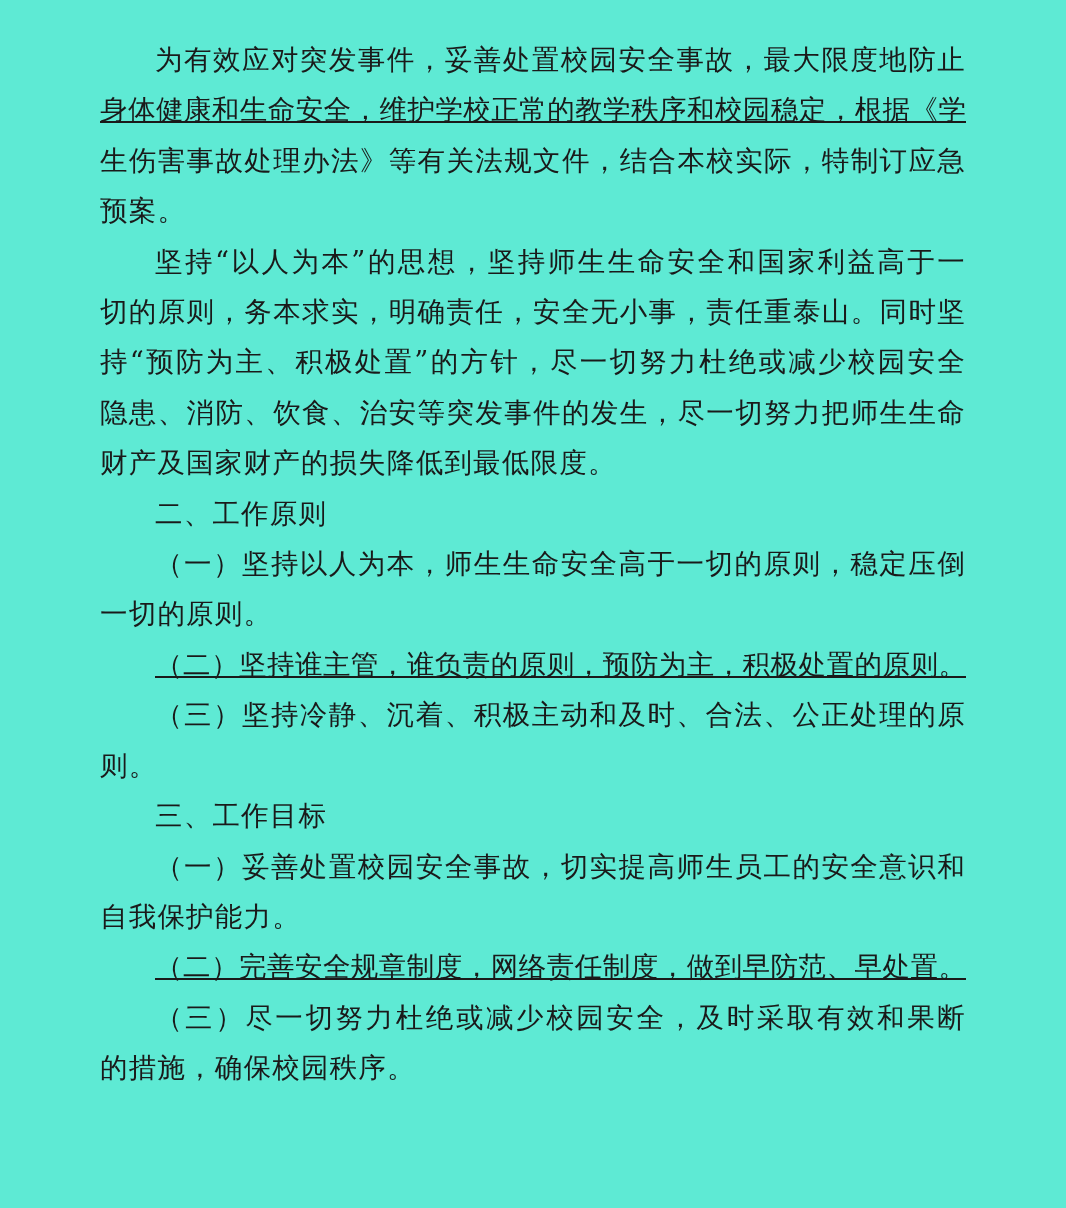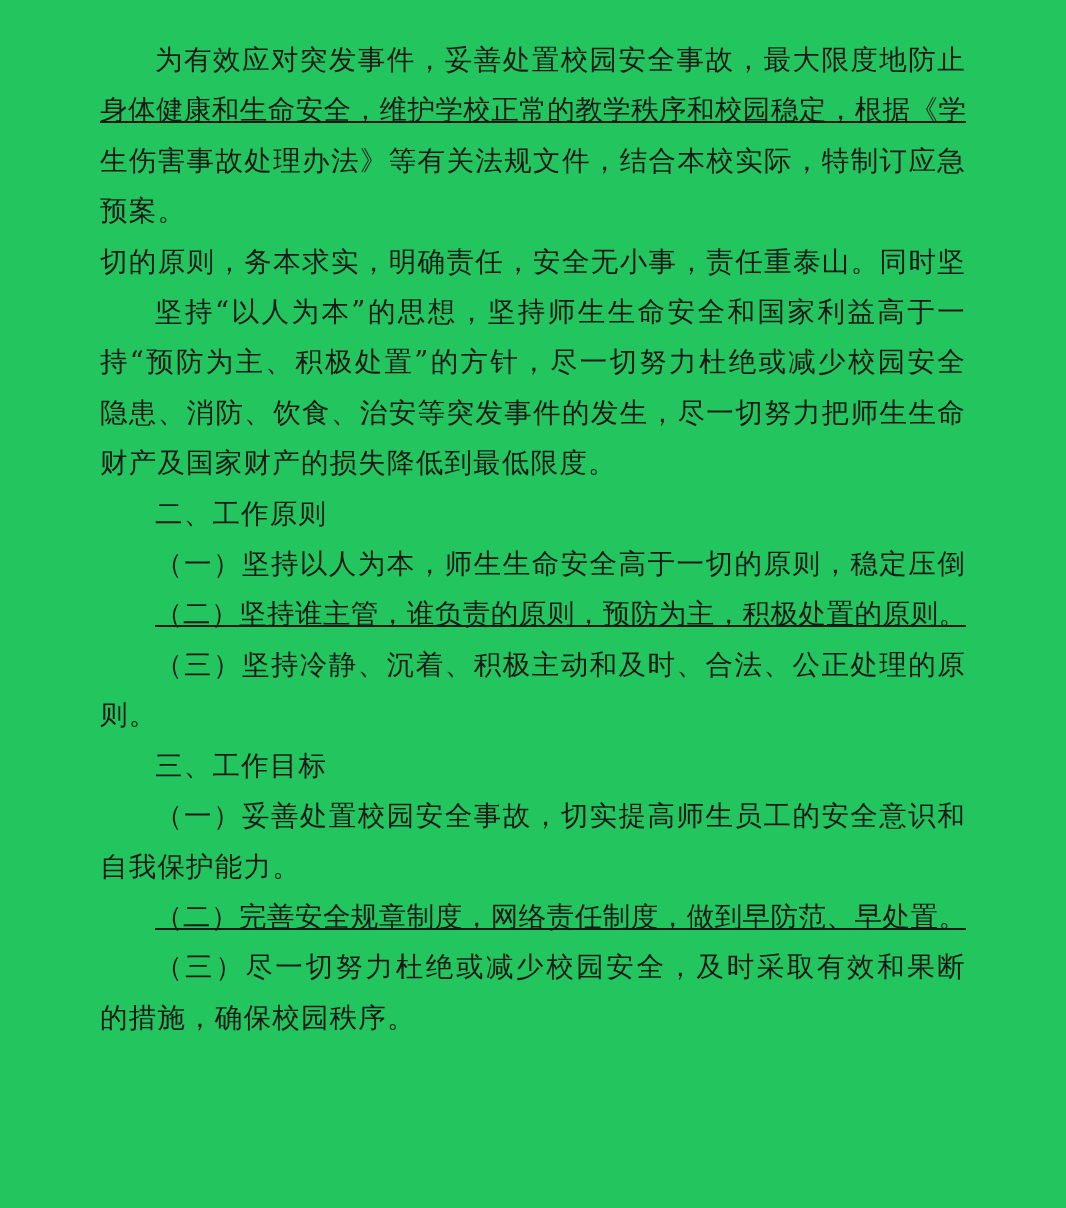--- a/index.html
+++ b/index.html
@@ -6,21 +6,21 @@
     margin: 0;
     padding: 0;
     background: #ffffff;
   }
   .page {
     position: relative;
     width: 1066px;
     height: 1208px;
     box-sizing: border-box;
     padding: 34px 100px 0 100px;
-    background: #22c55e;
+    background: #5eead4;
     font-family: "DejaVu Serif", "Liberation Serif", serif;
     color: #1a1a1a;
     overflow: hidden;
   }
   .text-block {
     width: 866px;
   }
   .line {
     font-size: 27.5px;
     line-height: 50.4px;
@@ -44,28 +44,29 @@
 <body>
 
 <div class="page">
   <div class="text-block">
 
     <div class="line indent full">为有效应对突发事件，妥善处置校园安全事故，最大限度地防止</div>
     <div class="line full tight">身体健康和生命安全，维护学校正常的教学秩序和校园稳定，根据《学</div>
     <div class="line full">生伤害事故处理办法》等有关法规文件，结合本校实际，特制订应急</div>
     <div class="line">预案。</div>
 
+    <div class="line indent full">坚持“以人为本”的思想，坚持师生生命安全和国家利益高于一</div>
     <div class="line full">切的原则，务本求实，明确责任，安全无小事，责任重泰山。同时坚</div>
-    <div class="line indent full">坚持“以人为本”的思想，坚持师生生命安全和国家利益高于一</div>
     <div class="line full">持“预防为主、积极处置”的方针，尽一切努力杜绝或减少校园安全</div>
     <div class="line full">隐患、消防、饮食、治安等突发事件的发生，尽一切努力把师生生命</div>
     <div class="line">财产及国家财产的损失降低到最低限度。</div>
 
     <div class="line indent">二、工作原则</div>
     <div class="line indent full">（一）坚持以人为本，师生生命安全高于一切的原则，稳定压倒</div>
+    <div class="line">一切的原则。</div>
     <div class="line indent full tight">（二）坚持谁主管，谁负责的原则，预防为主，积极处置的原则。</div>
     <div class="line indent full">（三）坚持冷静、沉着、积极主动和及时、合法、公正处理的原</div>
     <div class="line">则。</div>
 
     <div class="line indent">三、工作目标</div>
     <div class="line indent full">（一）妥善处置校园安全事故，切实提高师生员工的安全意识和</div>
     <div class="line">自我保护能力。</div>
     <div class="line indent full tight">（二）完善安全规章制度，网络责任制度，做到早防范、早处置。</div>
     <div class="line indent full">（三）尽一切努力杜绝或减少校园安全，及时采取有效和果断</div>
     <div class="line">的措施，确保校园秩序。</div>

